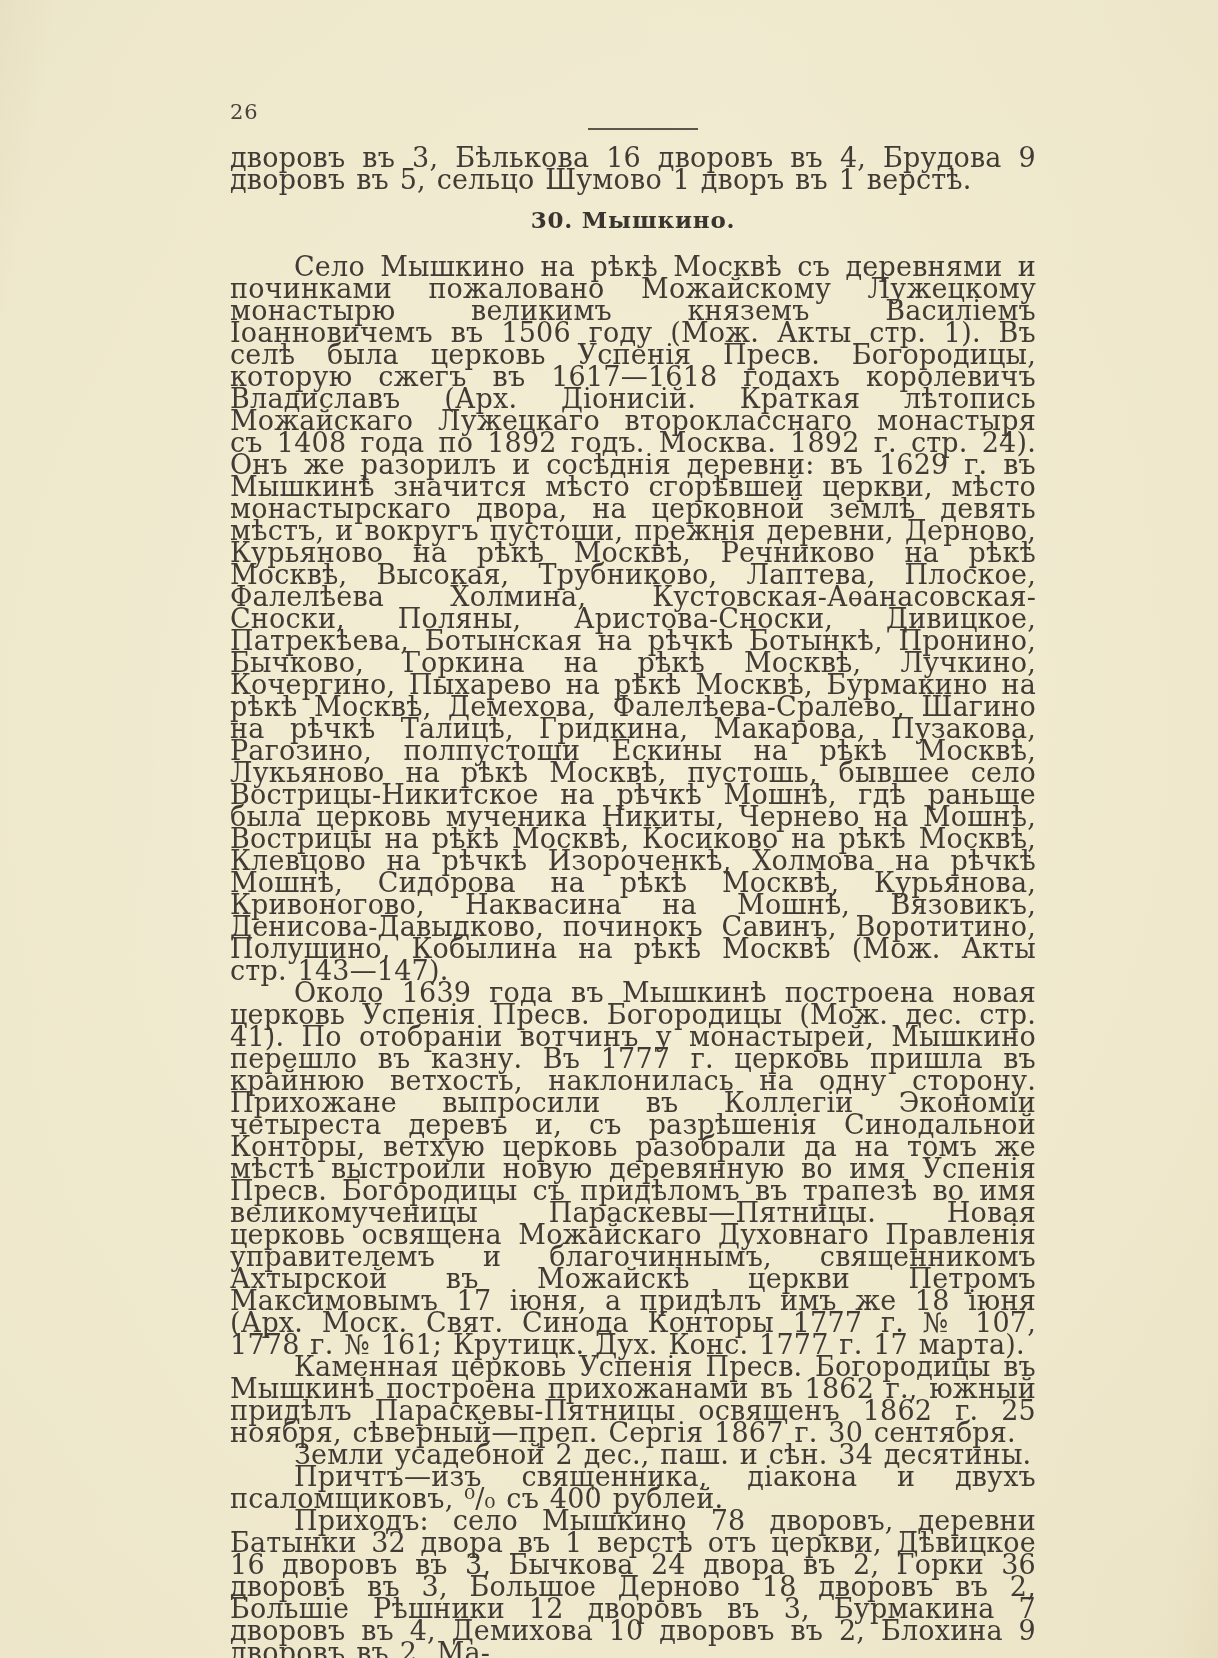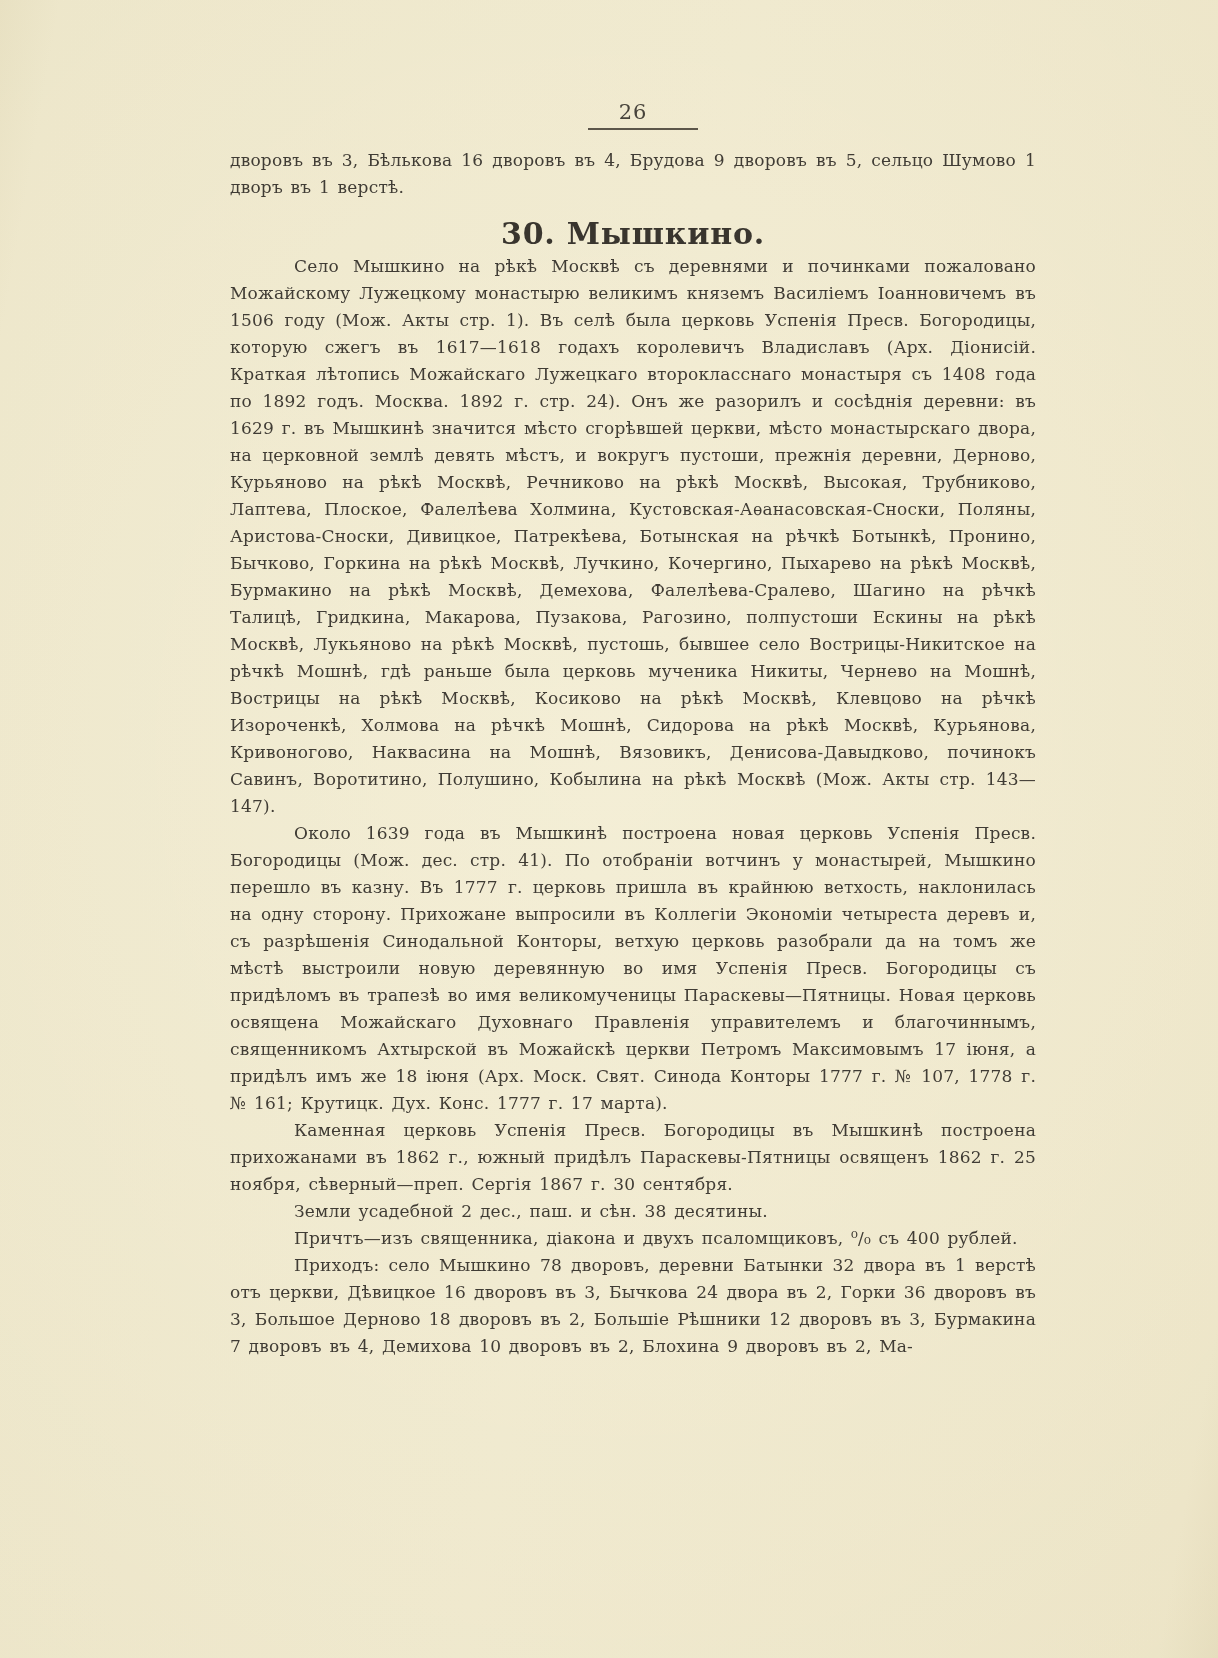--- a/index.html
+++ b/index.html
@@ -19,57 +19,56 @@
     overflow: hidden;
     background:
       radial-gradient(ellipse 140% 120% at 50% 45%, rgba(255,252,235,0.35) 0%, rgba(255,252,235,0) 60%),
       linear-gradient(100deg, #e7dfc0 0%, #ece5c8 4%, #eee7cb 50%, #ece4c6 96%, #e6ddbd 100%);
     color: #403c35;
   }
   .folio {
     padding-top: 100px;
     width: 806px;
     margin-left: 230px;
-    text-align: center;
   }
   .page-num {
     font-size: 21px;
     letter-spacing: 1px;
     color: #47433b;
   }
   .folio-rule {
     width: 110px;
     height: 2px;
     margin: 4px auto 0 auto;
     background: #5c564a;
     transform: translateX(10px);
   }
   .column {
     width: 806px;
     margin-left: 230px;
     margin-top: 17px;
   }
   .para {
     margin: 0;
-    font-size: 17px;
-    line-height: 27px;
+    font-size: 27px;
+    line-height: 22px;
     text-align: justify;
     text-indent: 64px;
     word-spacing: 2px;
     letter-spacing: 0.2px;
     color: #403c35;
     text-rendering: optimizeLegibility;
   }
   .para.no-indent {
     text-indent: 0;
   }
   .section-heading {
-    margin: 15px 0 2px 0;
+    margin: 15px 0 23px 0;
     text-align: center;
-    font-size: 30px;
+    font-size: 23px;
     font-weight: bold;
     letter-spacing: 0.8px;
     color: #39352e;
   }
 </style>
 </head>
 <body>
 
 <div class="sheet">
 
@@ -84,21 +83,21 @@
 
 
     <h2 class="section-heading">30. Мышкино.</h2>
 
     <p class="para">Село Мышкино на рѣкѣ Москвѣ съ деревнями и починками пожаловано Можайскому Лужецкому монастырю великимъ княземъ Василіемъ Іоанновичемъ въ 1506 году (Мож. Акты стр. 1). Въ селѣ была церковь Успенія Пресв. Богородицы, которую сжегъ въ 1617—1618 годахъ королевичъ Владиславъ (Арх. Діонисій. Краткая лѣтопись Можайскаго Лужецкаго второкласснаго монастыря съ 1408 года по 1892 годъ. Москва. 1892 г. стр. 24). Онъ же разорилъ и сосѣднія деревни: въ 1629 г. въ Мышкинѣ значится мѣсто сгорѣвшей церкви, мѣсто монастырскаго двора, на церковной землѣ девять мѣстъ, и вокругъ пустоши, прежнія деревни, Дерново, Курьяново на рѣкѣ Москвѣ, Речниково на рѣкѣ Москвѣ, Высокая, Трубниково, Лаптева, Плоское, Фалелѣева Холмина, Кустовская-Аѳанасовская-Сноски, Поляны, Аристова-Сноски, Дивицкое, Патрекѣева, Ботынская на рѣчкѣ Ботынкѣ, Пронино, Бычково, Горкина на рѣкѣ Москвѣ, Лучкино, Кочергино, Пыхарево на рѣкѣ Москвѣ, Бурмакино на рѣкѣ Москвѣ, Демехова, Фалелѣева-Сралево, Шагино на рѣчкѣ Талицѣ, Гридкина, Макарова, Пузакова, Рагозино, полпустоши Ескины на рѣкѣ Москвѣ, Лукьяново на рѣкѣ Москвѣ, пустошь, бывшее село Вострицы-Никитское на рѣчкѣ Мошнѣ, гдѣ раньше была церковь мученика Никиты, Чернево на Мошнѣ, Вострицы на рѣкѣ Москвѣ, Косиково на рѣкѣ Москвѣ, Клевцово на рѣчкѣ Изороченкѣ, Холмова на рѣчкѣ Мошнѣ, Сидорова на рѣкѣ Москвѣ, Курьянова, Кривоногово, Наквасина на Мошнѣ, Вязовикъ, Денисова-Давыдково, починокъ Савинъ, Воротитино, Полушино, Кобылина на рѣкѣ Москвѣ (Мож. Акты стр. 143—147).</p>
 
     <p class="para">Около 1639 года въ Мышкинѣ построена новая церковь Успенія Пресв. Богородицы (Мож. дес. стр. 41). По отобраніи вотчинъ у монастырей, Мышкино перешло въ казну. Въ 1777 г. церковь пришла въ крайнюю ветхость, наклонилась на одну сторону. Прихожане выпросили въ Коллегіи Экономіи четыреста деревъ и, съ разрѣшенія Синодальной Конторы, ветхую церковь разобрали да на томъ же мѣстѣ выстроили новую деревянную во имя Успенія Пресв. Богородицы съ придѣломъ въ трапезѣ во имя великомученицы Параскевы—Пятницы. Новая церковь освящена Можайскаго Духовнаго Правленія управителемъ и благочиннымъ, священникомъ Ахтырской въ Можайскѣ церкви Петромъ Максимовымъ 17 іюня, а придѣлъ имъ же 18 іюня (Арх. Моск. Свят. Синода Конторы 1777 г. № 107, 1778 г. № 161; Крутицк. Дух. Конс. 1777 г. 17 марта).</p>
 
     <p class="para">Каменная церковь Успенія Пресв. Богородицы въ Мышкинѣ построена прихожанами въ 1862 г., южный придѣлъ Параскевы-Пятницы освященъ 1862 г. 25 ноября, сѣверный—преп. Сергія 1867 г. 30 сентября.</p>
 
-    <p class="para">Земли усадебной 2 дес., паш. и сѣн. 38 десятины.</p>
+    <p class="para">Земли усадебной 2 дес., паш. и сѣн. 34 десятины.</p>
 
     <p class="para">Причтъ—изъ священника, діакона и двухъ псаломщиковъ, ⁰/₀ съ 400 рублей.</p>
 
     <p class="para">Приходъ: село Мышкино 78 дворовъ, деревни Батынки 32 двора въ 1 верстѣ отъ церкви, Дѣвицкое 16 дворовъ въ 3, Бычкова 24 двора въ 2, Горки 36 дворовъ въ 3, Большое Дерново 18 дворовъ въ 2, Большіе Рѣшники 12 дворовъ въ 3, Бурмакина 7 дворовъ въ 4, Демихова 10 дворовъ въ 2, Блохина 9 дворовъ въ 2, Ма-</p>
 
   </main>
 
 </div>
 
 </body></html>

